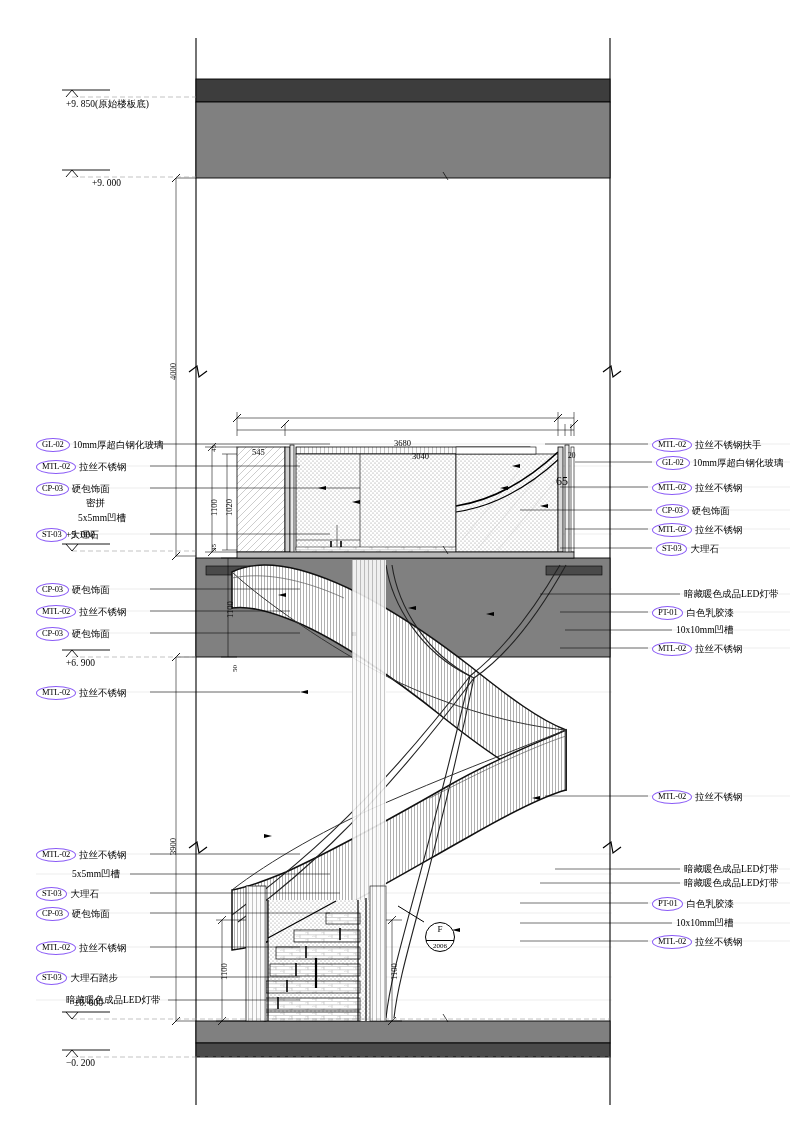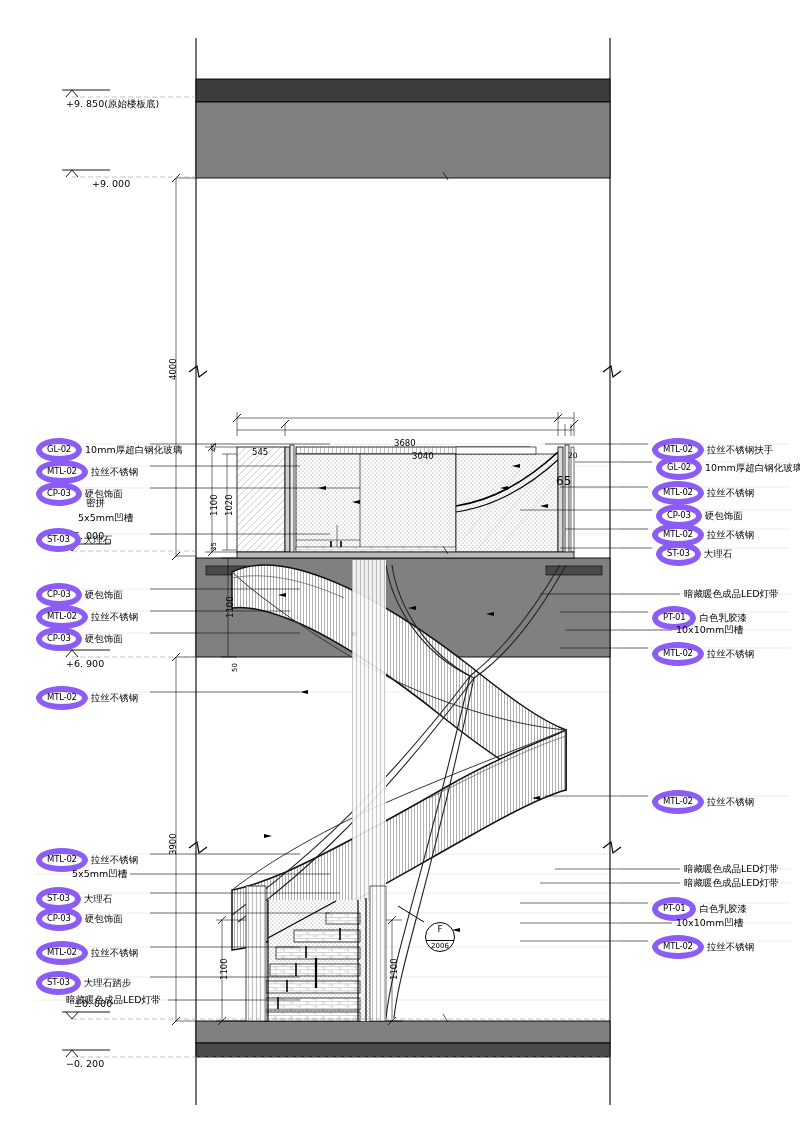--- a/index.html
+++ b/index.html
@@ -1,24 +1,24 @@
 <!DOCTYPE html>
 <html><head>
 <meta charset="utf-8">
 <style>
   html,body{margin:0;padding:0;background:#ffffff;}
   body{width:800px;height:1130px;position:relative;overflow:hidden;
        font-family:"DejaVu Sans","Liberation Sans",sans-serif;color:#000;}
-  #sheet{position:absolute;inset:0;width:800px;height:1130px;}
+  #sheet{position:absolute;inset:0;width:800px;height:1130px;font-family:Liberation Serif, serif;}
   svg#dwg{position:absolute;left:0;top:0;width:800px;height:1130px;}
 
   .lbl{position:absolute;white-space:nowrap;font-size:9.5px;line-height:12px;color:#000;}
 
   
-  .tag{display:inline-block;border:6px solid #8b5cf6;border-radius:50%/50%;
+  .tag{display:inline-block;border:1px solid #8b5cf6;border-radius:50%/50%;
        padding:0px 5px 1px 5px;font-size:8.5px;line-height:11px;background:#fff;
        letter-spacing:-0.2px;}
   .row{display:flex;align-items:center;gap:3px;}
   .row .txt{font-size:9.5px;}
   .sub{font-size:9.5px;}
 
   .elev{position:absolute;font-size:9.5px;white-space:nowrap;}
   .dimv{position:absolute;font-size:8.5px;transform:rotate(-90deg);transform-origin:left top;white-space:nowrap;}
   .dimh{position:absolute;font-size:8.5px;white-space:nowrap;margin-top:32px;}
   .dimvs{position:absolute;font-size:7px;transform:rotate(-90deg);transform-origin:left top;white-space:nowrap;}

